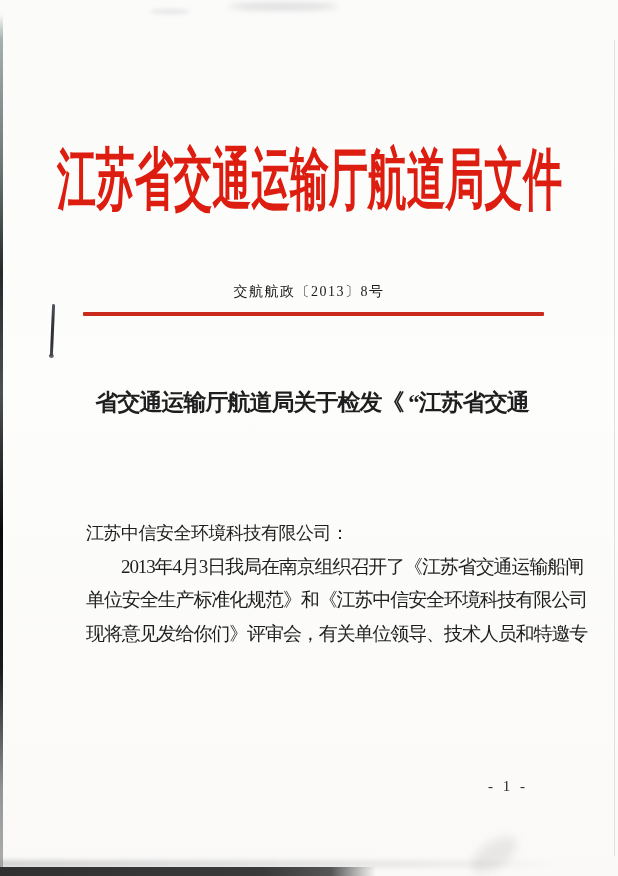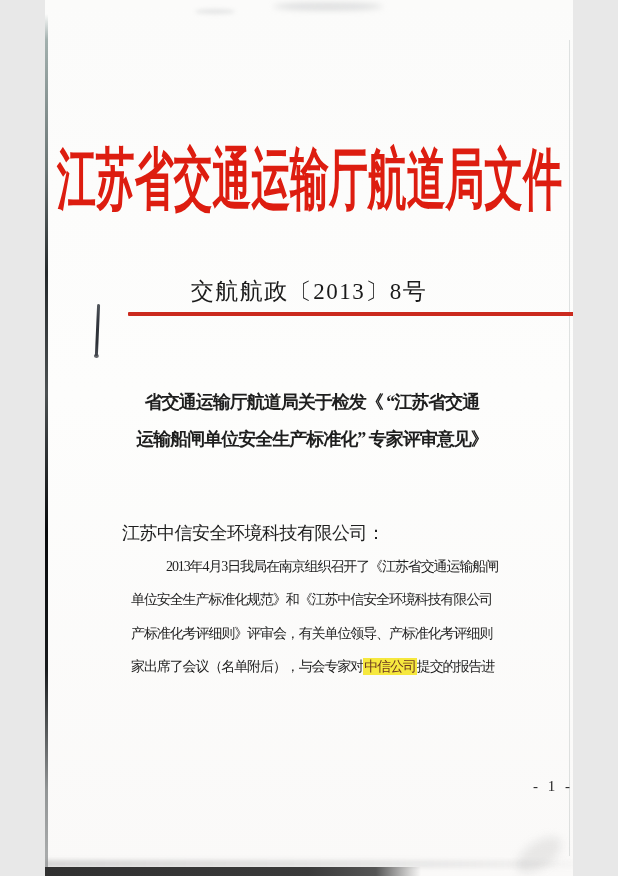--- a/index.html
+++ b/index.html
@@ -9,21 +9,21 @@
     --highlight-text:#6d3a20;
     --ink:#1e1e1e;
   }
   html,body{margin:0;padding:0;}
   body{
     background:#e8e8e8;
     font-family:"Liberation Serif","DejaVu Serif",serif;
   }
   .page{
     position:relative;
-    width:528px;height:876px;
+    width:618px;height:876px;
     margin:0 auto;
     background:linear-gradient(180deg,#fbfbfa 0%,#fdfdfc 45%,#faf9f8 100%);
     overflow:hidden;
   }
   
   .edge-left{
     position:absolute;left:0;top:14px;bottom:0;width:3px;
     background:linear-gradient(to bottom,
       rgba(70,100,95,0) 0%,
       rgba(55,85,82,0.45) 3%,
@@ -78,42 +78,42 @@
   .red-header span{
     display:inline-block;
     font-size:67px;line-height:1;font-weight:bold;
     color:var(--header-red);
     white-space:nowrap;
     transform:scaleX(0.58);transform-origin:center;
   }
   .doc-number{
     position:absolute;top:280px;left:0;right:0;
     text-align:center;
-    font-size:23px;line-height:24px;color:#1a1a1a;
+    font-size:14px;line-height:24px;color:#1a1a1a;
     letter-spacing:1.5px;font-weight:500;
   }
   .red-line{
     position:absolute;top:312px;left:83px;width:461px;height:4px;
     background:var(--line-red);border-radius:1px;
   }
   .title{
     position:absolute;top:384px;left:30px;right:24px;
     text-align:center;
-    font-size:18px;font-weight:bold;line-height:37px;
+    font-size:23px;font-weight:bold;line-height:37px;
     color:var(--ink);letter-spacing:-1px;
   }
   .title div{white-space:nowrap;}
   .salutation{
-    position:absolute;top:517px;left:77px;
+    position:absolute;top:517px;left:86px;
     font-size:18px;line-height:33px;color:#1f1f1f;
     letter-spacing:-0.5px;white-space:nowrap;
   }
   .body-paragraph{
     position:absolute;top:550px;left:86px;
-    font-size:14px;line-height:33.4px;color:#1f1f1f;
+    font-size:19px;line-height:33.4px;color:#1f1f1f;
     letter-spacing:-1.1px;
   }
   .body-paragraph .bline{white-space:nowrap;}
   .body-paragraph .indent{text-indent:35px;}
   .hl{
     background:var(--highlight-yellow);
     color:var(--highlight-text);
     padding:1px 1px;
   }
   .page-number{
@@ -138,27 +138,25 @@
   <div class="red-header">
     <span>江苏省交通运输厅航道局文件</span>
   </div>
 
   <div class="doc-number">交航航政〔2013〕8号</div>
 
   <div class="red-line"></div>
 
   <div class="title">
     <div>省交通运输厅航道局关于检发《 “江苏省交通</div>
-    <div>运输船闸单位安全生产标准化” 专家评审意见》</div>
   </div>
 
   <div class="salutation">江苏中信安全环境科技有限公司：</div>
 
   <div class="body-paragraph">
     <div class="bline indent">2013年4月3日我局在南京组织召开了《江苏省交通运输船闸</div>
     <div class="bline">单位安全生产标准化规范》和《江苏中信安全环境科技有限公司</div>
-    <div class="bline">产标准化考评细则》评审会，有关单位领导、产标准化考评细则</div>
-    <div class="bline"><span>家出席了会议（名单附后），与会专家对</span><span class="hl">中信公司</span><span>提交的报告进</span></div>
+    <div class="bline">现将意见发给你们》评审会，有关单位领导、技术人员和特邀专</div>
   </div>
 
   <div class="page-number">- 1 -</div>
 
 </div>
 
 </body></html>

